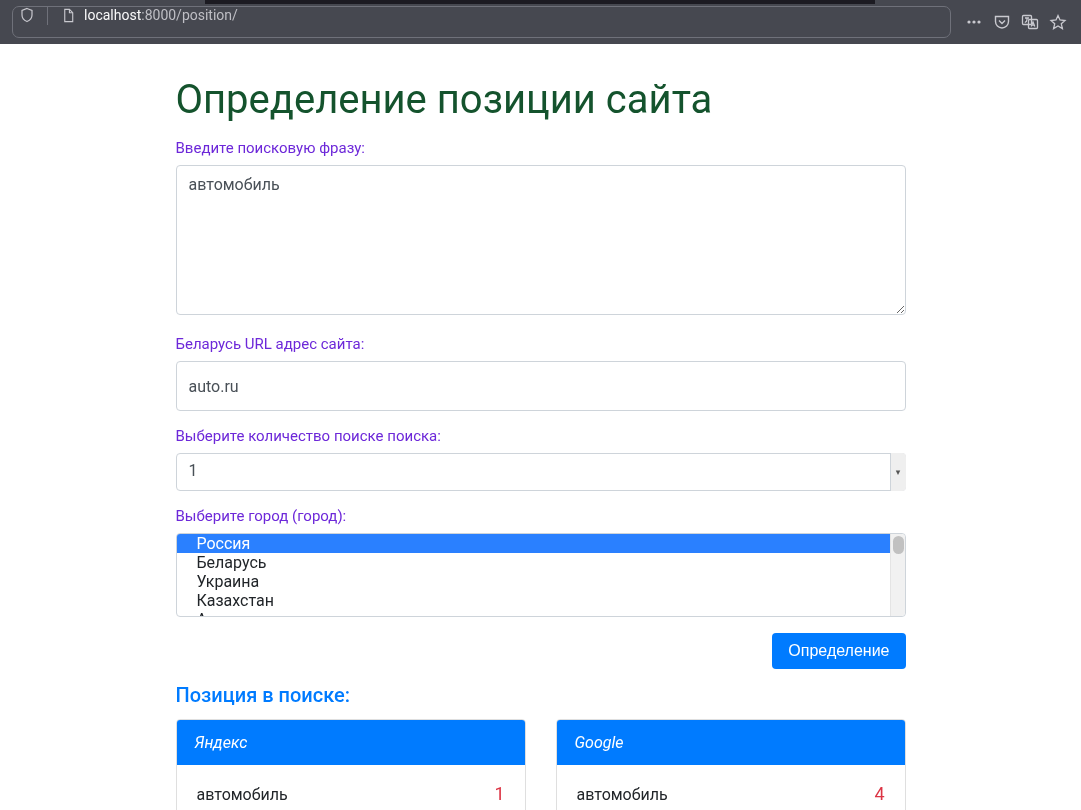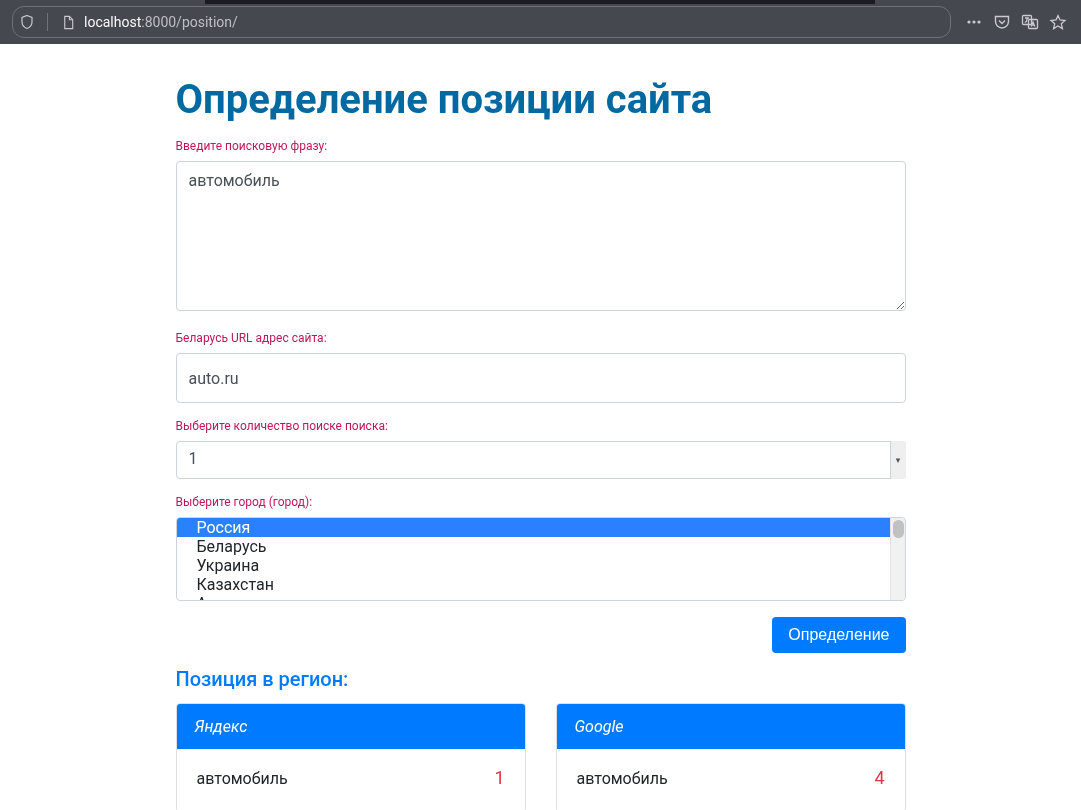--- a/index.html
+++ b/index.html
@@ -25,24 +25,24 @@
     top: 0;
     left: 205px;
     width: 670px;
     height: 4px;
     background: #1c1b22;
   }
   .addr-frame {
     margin: 4px;
     flex: 1;
     display: flex;
-    align-items: center;
+    align-items: flex-start;
     background: #464850;
     border: 1px solid #6f717a;
-    border-radius: 12px;
+    border-radius: 7px;
     height: 32px;
     padding: 0 6px;
     gap: 8px;
   }
   .chrome-icon {
     width: 16px;
     height: 16px;
     display: flex;
     align-items: center;
     justify-content: center;
@@ -74,29 +74,29 @@
   .right-icons .chrome-icon { width: 18px; height: 18px; }
 
   
   .container {
     width: 730px;
     margin: 0 auto;
     padding: 18px 0 0 0;
   }
   h1 {
     font-size: 40px;
-    font-weight: 700;
+    font-weight: 400;
     margin: 14px 0 16px 0;
-    color: #0369a1;
+    color: #14532d;
   }
   .form-group { margin-bottom: 16px; }
   .form-label {
     display: block;
-    font-size: 12px;
-    color: #be185d;
+    font-size: 15px;
+    color: #6d28d9;
     margin-bottom: 8px;
   }
   .form-control, .form-select, .form-textarea, .form-list {
     width: 100%;
     border: 1px solid #ced4da;
     border-radius: 4px;
     background: #fff;
     padding: 7px 12px;
     font-size: 16px;
     color: #495057;
@@ -314,21 +314,21 @@
       <div class="list-scroll">
         <div class="list-scroll-thumb"></div>
       </div>
     </div>
   </div>
 
   <div class="btn-row">
     <button class="btn-primary">Определение</button>
   </div>
 
-  <h3 class="result-title">Позиция в регион:</h3>
+  <h3 class="result-title">Позиция в поиске:</h3>
 
   <div class="cards">
     <div class="card">
       <div class="card-header">Яндекс</div>
       <div class="card-body">
         <span class="term">автомобиль</span>
         <span class="pos">1</span>
       </div>
     </div>
     <div class="card">

